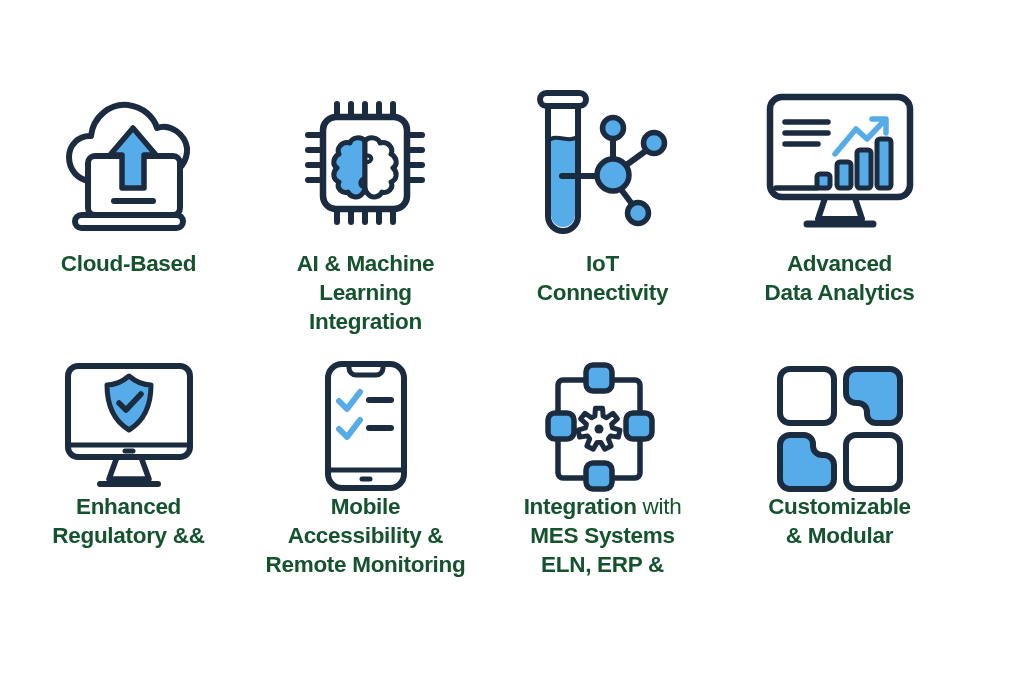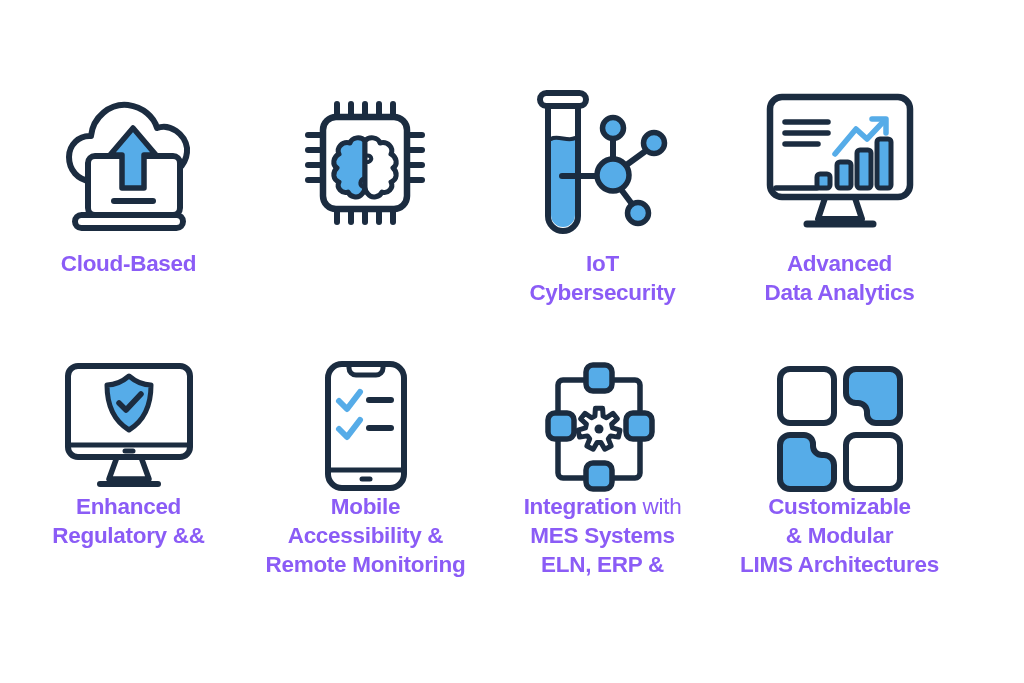--- a/index.html
+++ b/index.html
@@ -9,21 +9,21 @@
     font-family:"Liberation Sans",sans-serif;
   }
   .row{position:absolute;left:10px;display:flex;}
   #row1{top:56px;}
   #row2{top:336px;}
   .cell{width:237px;display:flex;flex-direction:column;align-items:center;}
   .icon-box{display:flex;align-items:flex-end;justify-content:center;}
   #row1 .icon-box{height:174px;}
   #row2 .icon-box{height:156px;}
   .caption{
-    text-align:center;color:#8b5cf6;
+    text-align:center;color:#14532d;
     font-size:22.5px;line-height:29px;letter-spacing:-0.3px;
     white-space:nowrap;
   }
   #row1 .caption{margin-top:19px;}
   #row2 .caption{}
   .b{font-weight:700;}
   .r{font-weight:400;}
   
   .st{stroke:#1B2C40;stroke-linecap:round;stroke-linejoin:round;fill:none;}
   .ba{stroke:#56ACE8;stroke-linecap:round;stroke-linejoin:round;fill:none;}
@@ -79,20 +79,25 @@
             <line x1="114" y1="68" x2="129" y2="68"></line>
             <line x1="114" y1="83" x2="129" y2="83"></line>
         </g>
         <rect class="st wf" stroke-width="6.5" x="30" y="20" width="84" height="92" rx="13"></rect>
         <path class="st bf" stroke-width="5" d="M72 44 C68 39 59 40 57 46 C49 44 43 51 46 57 C40 60 39 68 44 71 C39 75 40 83 46 85 C43 91 49 97 55 95 C57 100 65 102 69 97 C71 95 72 93 72 90 Z"></path>
         <path class="st wf" stroke-width="5" d="M72 44 C76 39 85 40 87 46 C95 44 101 51 98 57 C104 60 105 68 100 71 C105 75 104 83 98 85 C101 91 95 97 89 95 C87 100 79 102 75 97 C73 95 72 93 72 90 Z"></path>
         <path class="st" stroke-width="4" d="M72 59 C78 57 81 63 75 65"></path>
         <path class="st" stroke-width="4" d="M72 81 C66 83 66 89 71 90"></path>
       </svg>
     </div>
+    <div class="caption">
+      <div><span class="b">AI &amp; Machine</span></div>
+      <div><span class="b">Learning</span></div>
+      <div><span class="b">Integration</span></div>
+    </div>
   </div>
 
   <div class="cell">
     <div class="icon-box">
       <svg class="m3" width="135" height="150" viewBox="0 0 135 150">
         <path class="st wf" stroke-width="6" d="M13 16 V126 A15 15 0 0 0 43 126 V16"></path>
         <path class="bf" d="M16 49 C22 45 34 52 40 48 L40 125 A12 12 0 0 1 16 125 Z"></path>
         <path class="st" stroke-width="4" d="M16 49 C22 45 34 52 40 48"></path>
         <rect class="st wf" stroke-width="6" x="5" y="3" width="46" height="13" rx="6.5"></rect>
         <line class="st" stroke-width="6" x1="27" y1="86" x2="66" y2="86"></line>
@@ -100,21 +105,21 @@
         <line class="st" stroke-width="6" x1="90" y1="76" x2="112" y2="60"></line>
         <line class="st" stroke-width="6" x1="85" y1="98" x2="97" y2="114"></line>
         <circle class="st bf" stroke-width="5.5" cx="78" cy="85" r="16"></circle>
         <circle class="st bf" stroke-width="5.5" cx="78" cy="38" r="10.5"></circle>
         <circle class="st bf" stroke-width="5.5" cx="119" cy="53" r="10.5"></circle>
         <circle class="st bf" stroke-width="5.5" cx="103" cy="123" r="10.5"></circle>
       </svg>
     </div>
     <div class="caption">
       <div><span class="b">IoT</span></div>
-      <div><span class="b">Cybersecurity</span></div>
+      <div><span class="b">Connectivity</span></div>
     </div>
   </div>
 
   <div class="cell">
     <div class="icon-box">
       <svg class="m4" width="150" height="140" viewBox="0 0 150 140">
         <path class="st wf" stroke-width="6" d="M61 103 L53 127 L97 127 L89 103 Z"></path>
         <line class="st" stroke-width="7" x1="42" y1="132" x2="108" y2="132"></line>
         <rect class="st wf" stroke-width="6.5" x="5" y="5" width="140" height="100" rx="12"></rect>
         <line class="st" stroke-width="5.5" x1="20" y1="30" x2="63" y2="30"></line>
@@ -201,17 +206,16 @@
       <svg class="m8" width="132" height="132" viewBox="0 0 132 132">
         <rect class="st wf" stroke-width="6" x="6" y="6" width="54" height="54" rx="10"></rect>
         <path class="st bf" stroke-width="6" d="M82 6 H116 A10 10 0 0 1 126 16 V50 A10 10 0 0 1 116 60 H102 A9 9 0 0 1 93 51 V49 A9 9 0 0 0 84 40 H82 A10 10 0 0 1 72 30 V16 A10 10 0 0 1 82 6 Z"></path>
         <path class="st bf" stroke-width="6" d="M16 72 H30 A9 9 0 0 1 39 81 V83 A9 9 0 0 0 48 92 H50 A10 10 0 0 1 60 102 V116 A10 10 0 0 1 50 126 H16 A10 10 0 0 1 6 116 V82 A10 10 0 0 1 16 72 Z"></path>
         <rect class="st wf" stroke-width="6" x="72" y="72" width="54" height="54" rx="10"></rect>
       </svg>
     </div>
     <div class="caption">
       <div><span class="b">Customizable</span></div>
       <div><span class="b">&amp; Modular</span></div>
-      <div><span class="b">LIMS Architectures</span></div>
     </div>
   </div>
 
 </div>
 
 </body></html>

